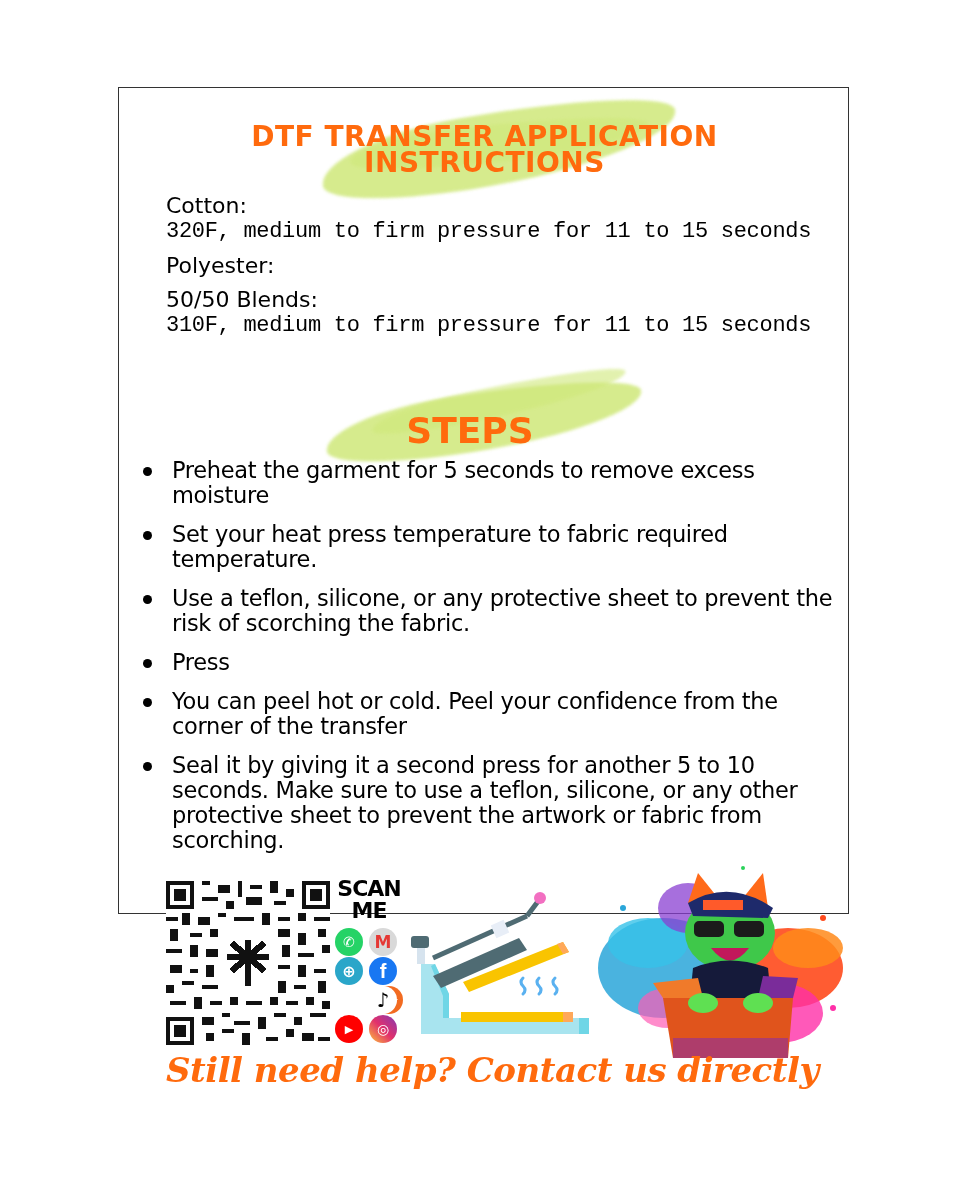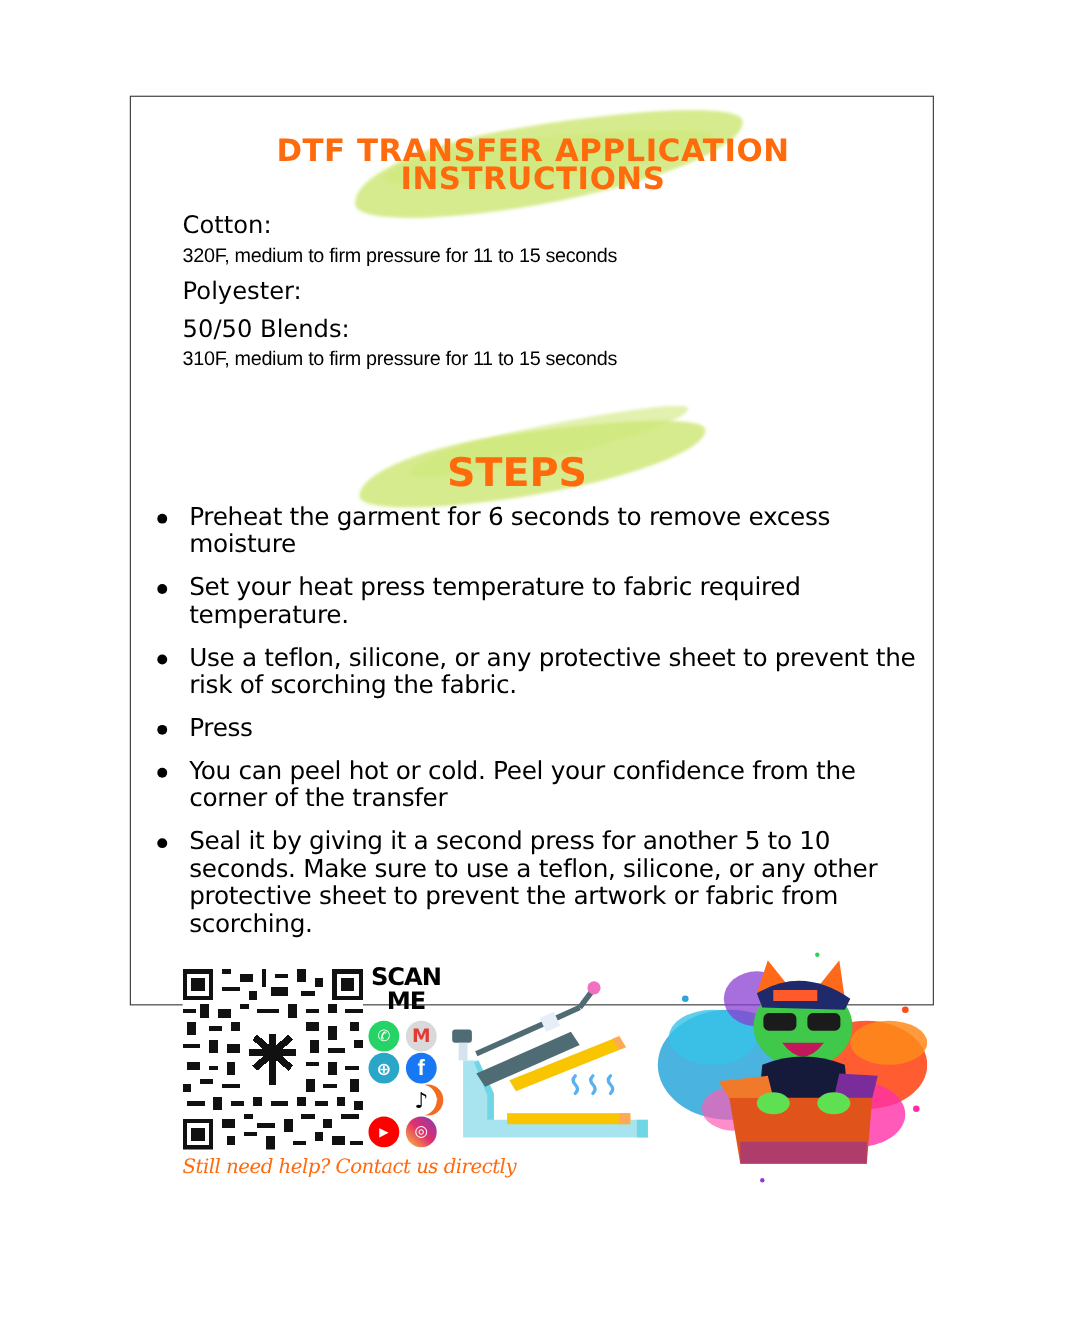--- a/index.html
+++ b/index.html
@@ -11,21 +11,21 @@
     .brush-title2 { left: 230px; top: 36px; width: 300px; height: 38px; transform: rotate(-6deg); opacity: 0.6; }
     .brush-steps { left: 205px; top: 304px; width: 320px; height: 58px; transform: rotate(-9deg); }
     .brush-steps2 { left: 250px; top: 298px; width: 260px; height: 30px; transform: rotate(-12deg); opacity: 0.6; }
 
     .title { position: absolute; left: 0; width: 731px; top: 36px; text-align: center; color: #ff6a0d; font-family: "DejaVu Sans", sans-serif; font-weight: bold; font-size: 28px; line-height: 26px; letter-spacing: 0.5px; text-transform: uppercase; }
     .steps-heading { position: absolute; left: 0; width: 702px; top: 322px; text-align: center; color: #ff6a0d; font-family: "DejaVu Sans", sans-serif; font-weight: bold; font-size: 36px; }
 
     .fabrics { position: absolute; left: 47px; top: 105px; width: 660px; }
     .fabric { margin-bottom: 8px; }
     .fabric-name { font-family: "DejaVu Sans", sans-serif; font-weight: normal; font-size: 22px; line-height: 26px; }
-    .fabric-spec { font-family: Liberation Sans, sans-serif; font-size: 18px; line-height: 26px; letter-spacing: -0.3px; }
+    .fabric-spec { font-family: Liberation Mono, monospace; font-size: 22px; line-height: 26px; letter-spacing: -0.3px; }
 
     .steps { position: absolute; left: 20px; top: 370px; width: 700px; margin: 0; padding: 0; list-style: none; }
     .step { position: relative; padding-left: 33px; font-family: "DejaVu Sans", sans-serif; font-size: 22.5px; line-height: 25px; margin-bottom: 14px; letter-spacing: -0.3px; }
     .step .bullet { position: absolute; left: 4px; top: 9px; width: 9px; height: 9px; border-radius: 50%; background: #000; }
 
     .qr { position: absolute; left: 47px; top: 793px; width: 164px; height: 164px; background: #fff; }
     .qr svg { display: block; }
     .scan { position: absolute; left: 214px; top: 790px; width: 72px; text-align: center; font-family: "DejaVu Sans", sans-serif; font-weight: bold; font-size: 22px; line-height: 22px; letter-spacing: -1px; }
 
     .social { position: absolute; left: 216px; top: 840px; width: 66px; display: grid; grid-template-columns: 30px 30px; column-gap: 4px; row-gap: 1px; }
@@ -35,21 +35,21 @@
     .soc.web { background: #2aa6c9; font-size: 16px; }
     .soc.facebook { background: #1877f2; font-size: 20px; font-family: "Liberation Sans", sans-serif; }
     .soc.etsy { background: #f26b21; font-size: 8px; font-family: "DejaVu Serif", serif; font-weight: normal; margin-left: 40px; }
     .soc.tiktok { background: #ffffff; color: #000; font-size: 20px; }
     .soc.youtube { background: #ff0000; font-size: 11px; }
     .soc.instagram { background: linear-gradient(45deg, #fdc13a, #e1306c 50%, #833ab4); font-size: 14px; }
 
     .press { position: absolute; left: 292px; top: 796px; width: 180px; height: 160px; }
     .cat { position: absolute; left: 474px; top: 760px; width: 250px; height: 240px; }
 
-    .help { position: absolute; left: 47px; top: 962px; font-family: "DejaVu Serif", serif; font-style: italic; font-weight: normal; font-size: 18px; color: #ff6a0d; letter-spacing: -0.5px; }
+    .help { position: absolute; left: 47px; top: 962px; font-family: "DejaVu Serif", serif; font-style: italic; font-weight: bold; font-size: 34px; color: #ff6a0d; letter-spacing: -0.5px; }
   </style>
 </head>
 <body>
 
 <div class="card">
 
   <div class="brush brush-title"></div>
   <div class="brush brush-title2"></div>
   <div class="title">
     <div>DTF TRANSFER APPLICATION</div>
@@ -68,21 +68,21 @@
       <div class="fabric-name">50/50 Blends:</div>
       <div class="fabric-spec">310F, medium to firm pressure for 11 to 15 seconds</div>
     </div>
   </div>
 
   <div class="brush brush-steps"></div>
   <div class="brush brush-steps2"></div>
   <div class="steps-heading">STEPS</div>
 
   <ul class="steps">
-    <li class="step"><span class="bullet"></span><span>Preheat the garment for 6 seconds to remove excess moisture</span></li>
+    <li class="step"><span class="bullet"></span><span>Preheat the garment for 5 seconds to remove excess moisture</span></li>
     <li class="step"><span class="bullet"></span><span>Set your heat press temperature to fabric required temperature.</span></li>
     <li class="step"><span class="bullet"></span><span>Use a teflon, silicone, or any protective sheet to prevent the risk of scorching the fabric.</span></li>
     <li class="step"><span class="bullet"></span><span>Press</span></li>
     <li class="step"><span class="bullet"></span><span>You can peel hot or cold. Peel your confidence from the corner of the transfer</span></li>
     <li class="step"><span class="bullet"></span><span>Seal it by giving it a second press for another 5 to 10 seconds. Make sure to use a teflon, silicone, or any other protective sheet to prevent the artwork or fabric from scorching.</span></li>
   </ul>
 
   <div class="qr">
     <svg width="164" height="164" viewBox="0 0 41 41" shape-rendering="crispEdges">
       <rect width="41" height="41" fill="#fff"></rect>

